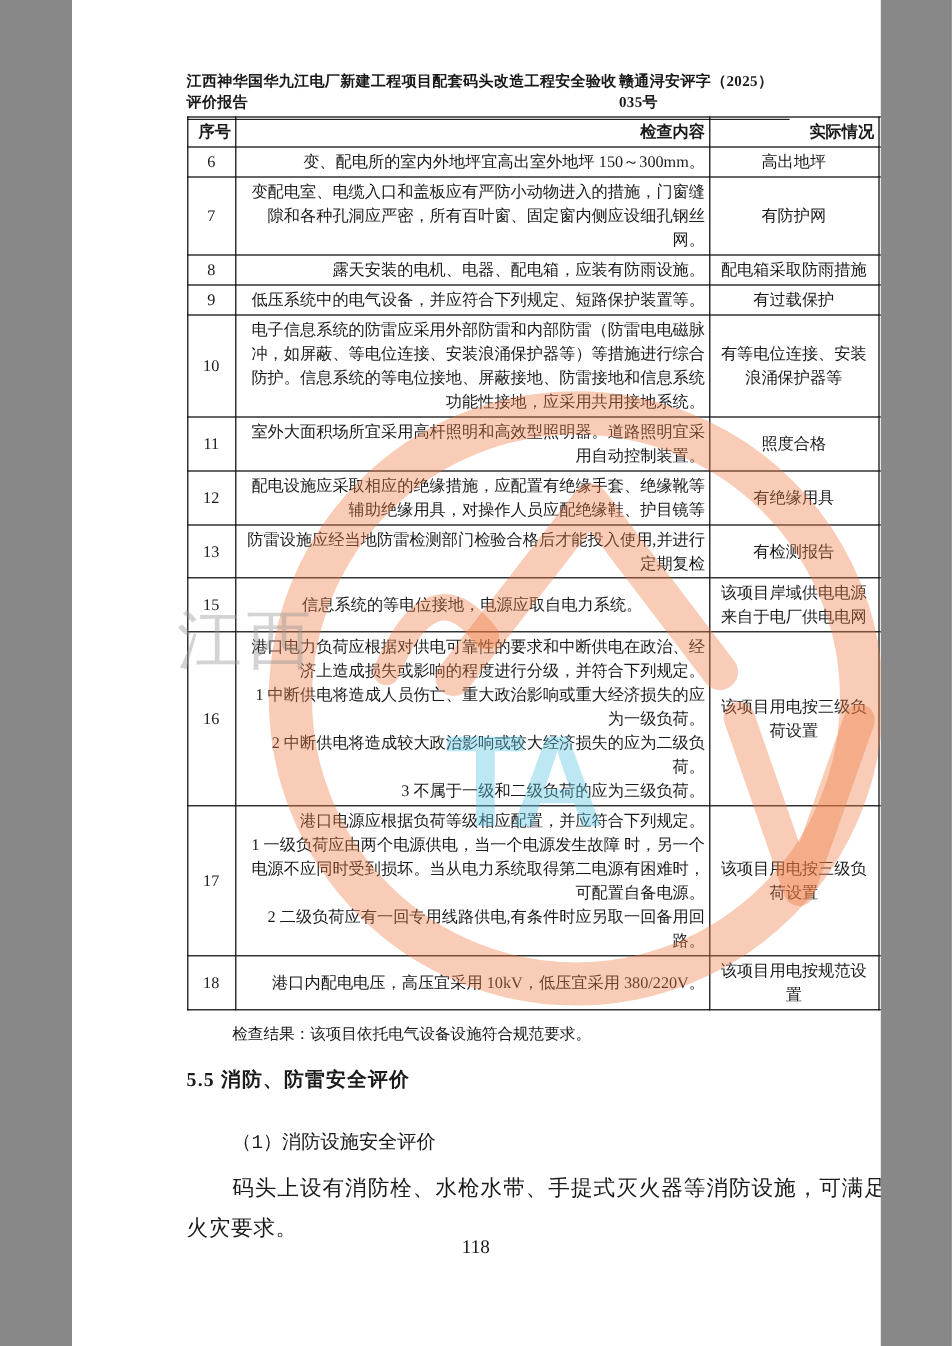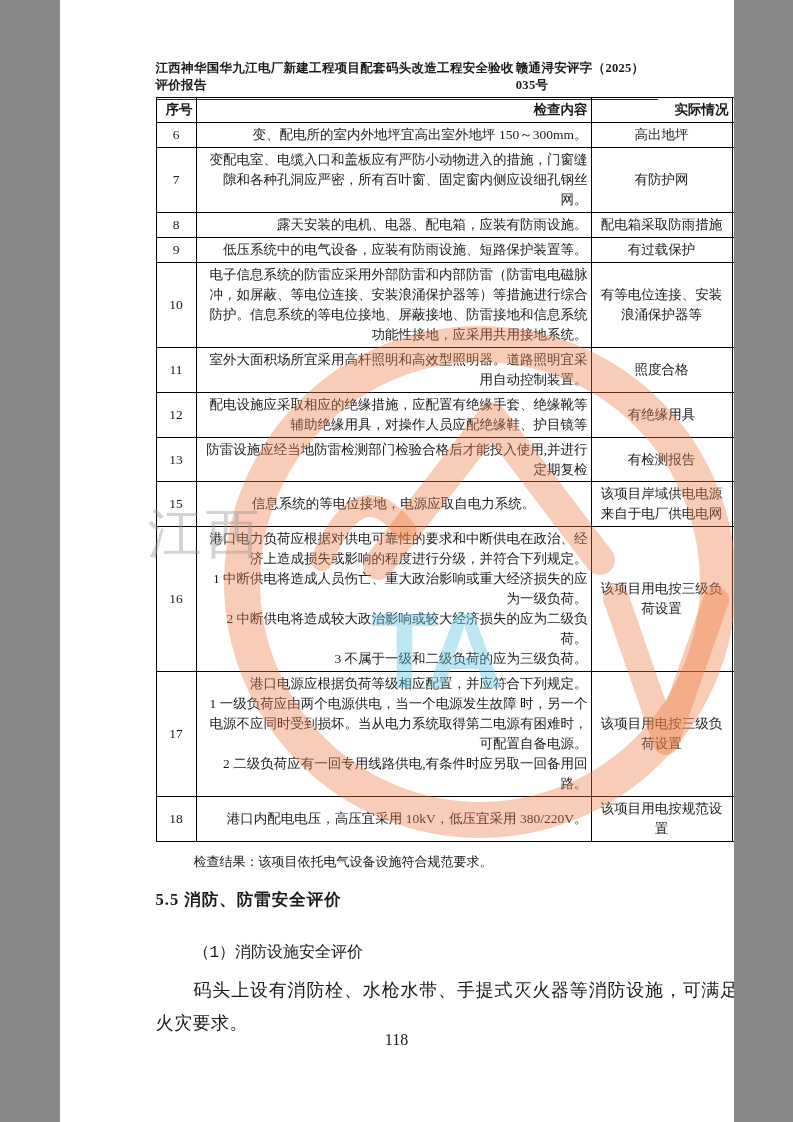--- a/index.html
+++ b/index.html
@@ -134,21 +134,21 @@
     <td class="cell-remark">符合</td>
   </tr>
           <tr>
     <td class="cell-no">8</td>
     <td class="cell-content">露天安装的电机、电器、配电箱，应装有防雨设施。</td>
     <td class="cell-actual">配电箱采取防雨措施</td>
     <td class="cell-remark">符合</td>
   </tr>
           <tr>
     <td class="cell-no">9</td>
-    <td class="cell-content">低压系统中的电气设备，应装有防雨设施、短路保护装置等。</td>
+    <td class="cell-content">低压系统中的电气设备，并应符合下列规定、短路保护装置等。</td>
     <td class="cell-actual">有过载保护</td>
     <td class="cell-remark">符合</td>
   </tr>
           <tr>
     <td class="cell-no">10</td>
     <td class="cell-content">电子信息系统的防雷应采用外部防雷和内部防雷（防雷电电磁脉冲，如屏蔽、等电位连接、安装浪涌保护器等）等措施进行综合防护。信息系统的等电位接地、屏蔽接地、防雷接地和信息系统功能性接地，应采用共用接地系统。</td>
     <td class="cell-actual">有等电位连接、安装浪涌保护器等</td>
     <td class="cell-remark">符合</td>
   </tr>
           <tr>

